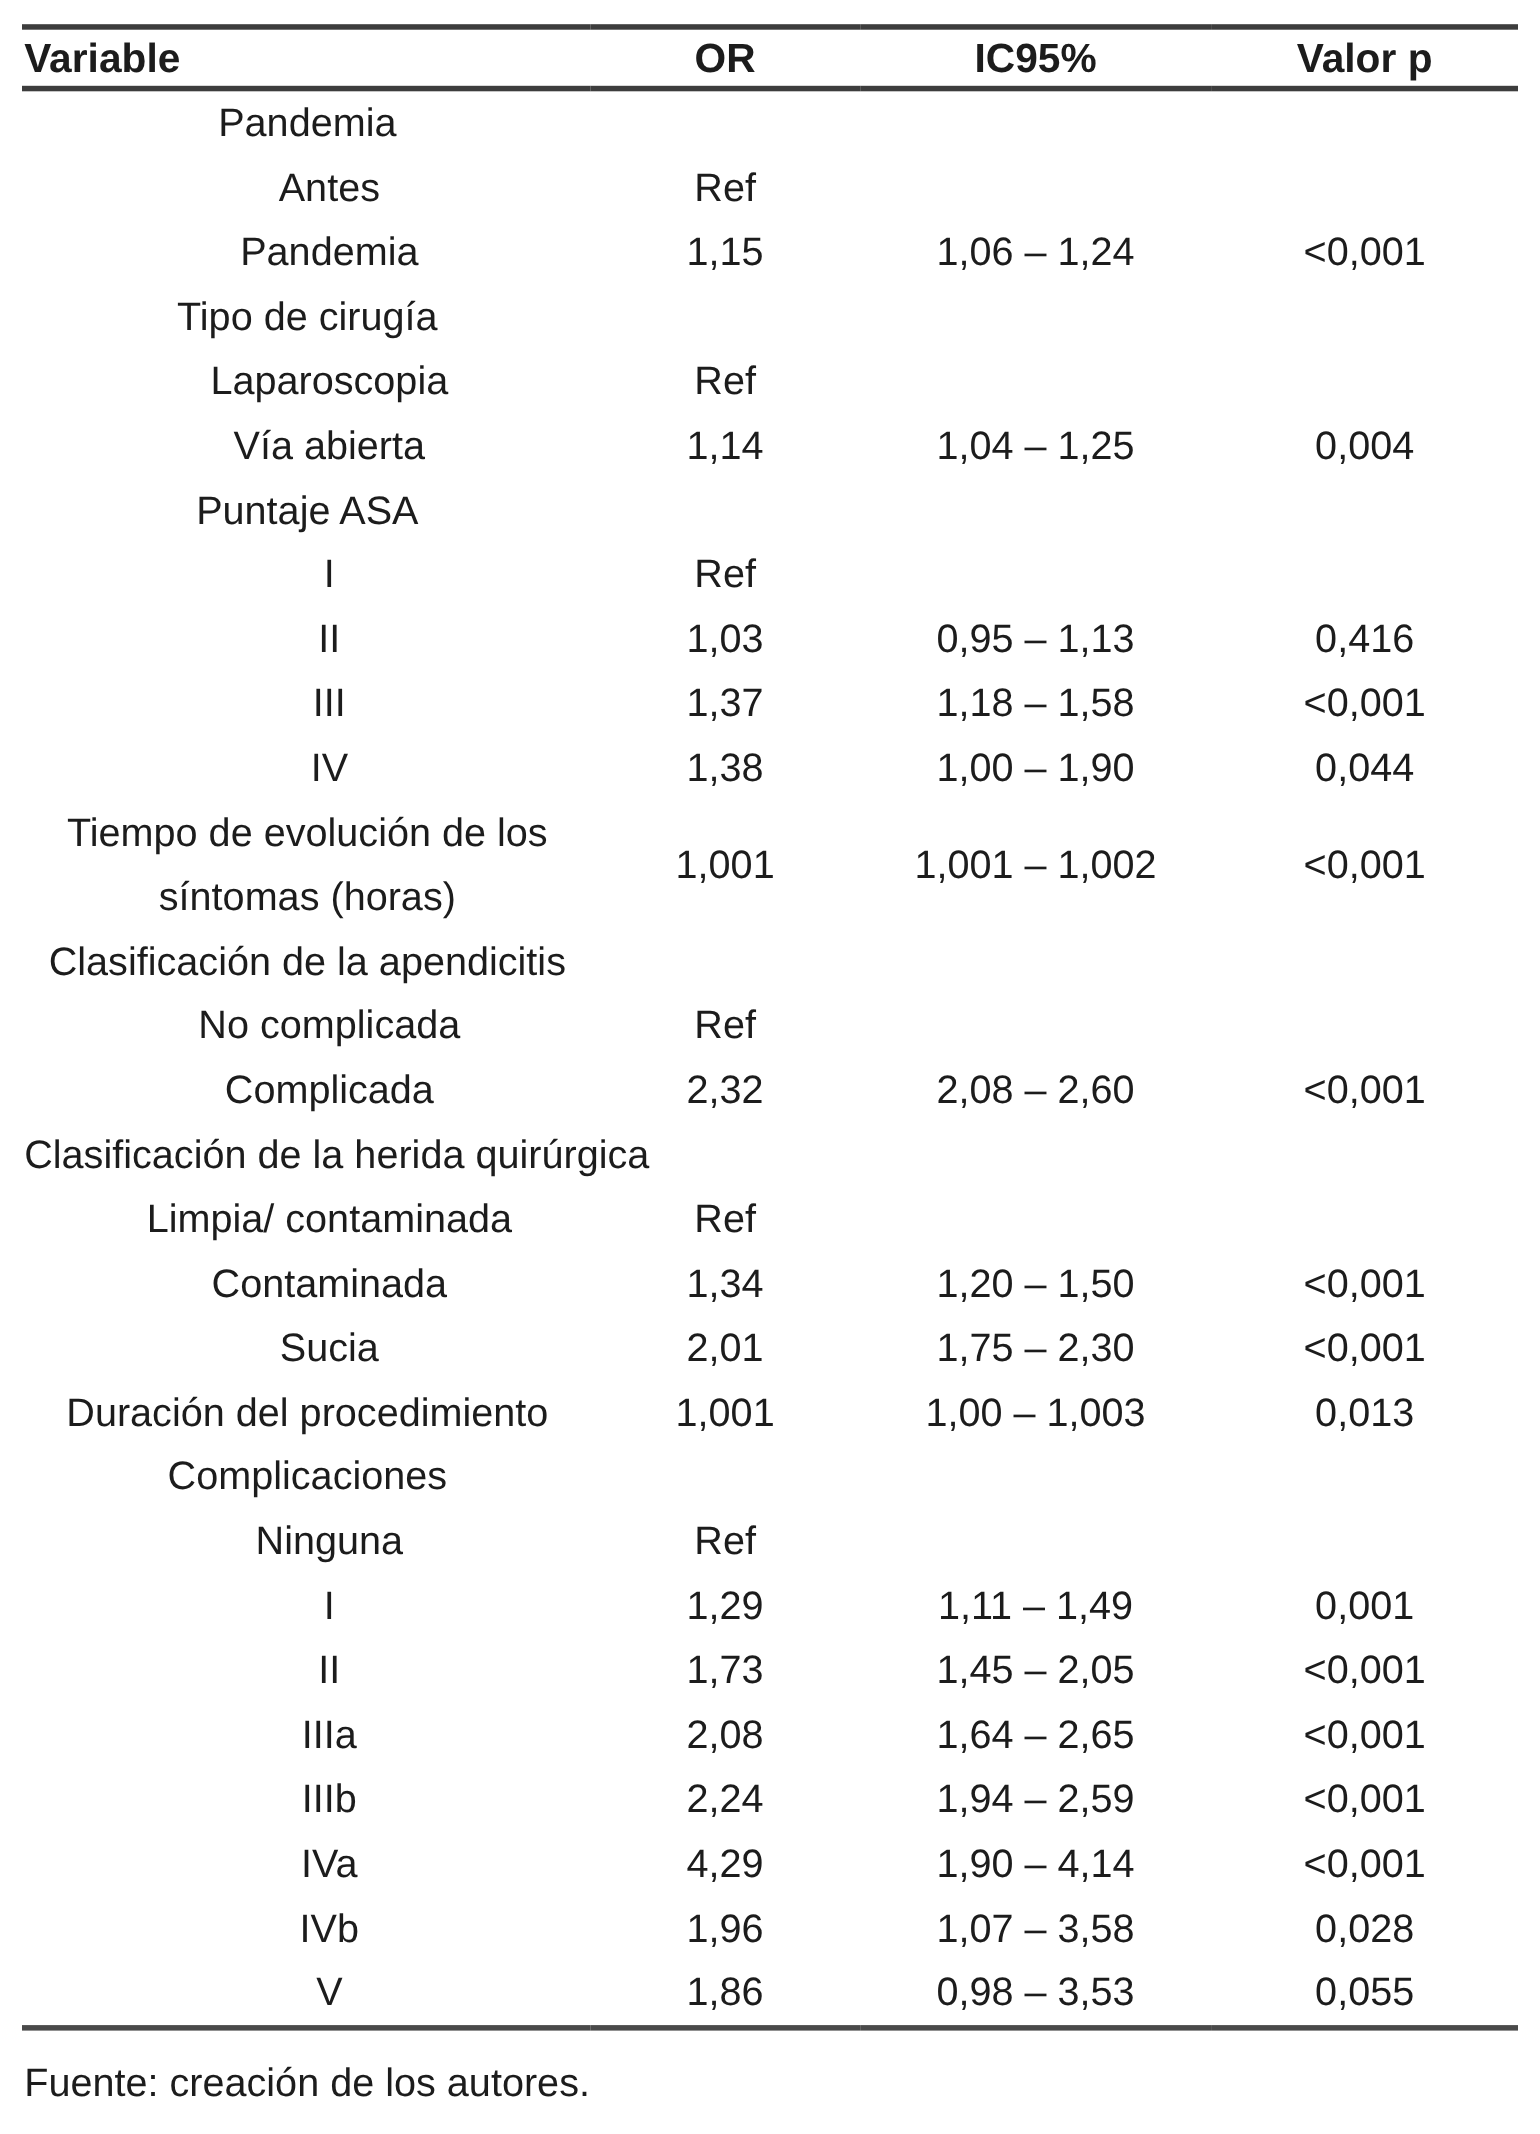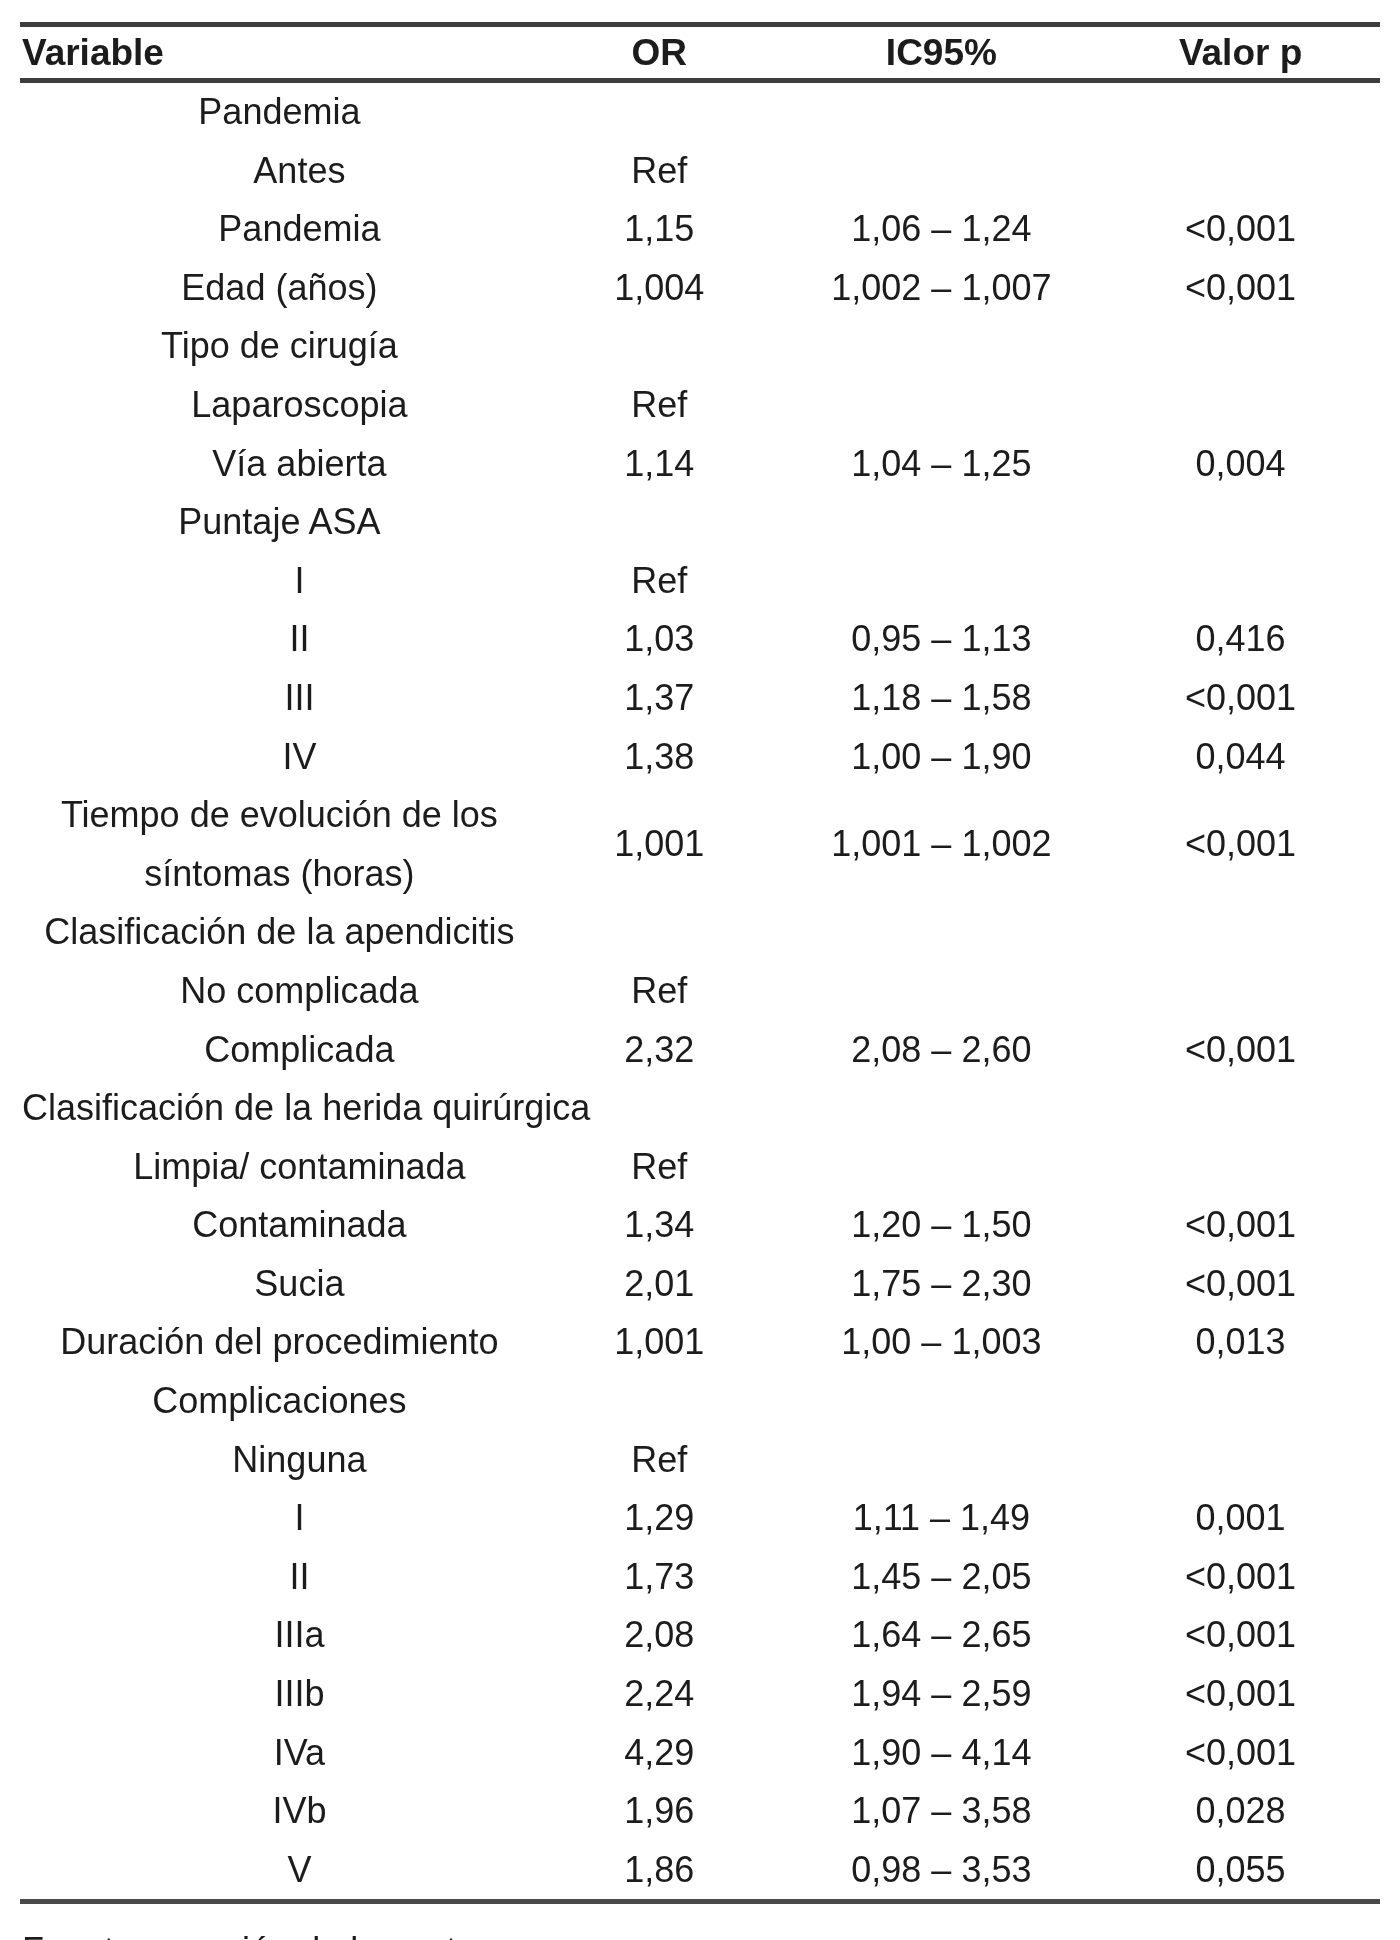--- a/index.html
+++ b/index.html
@@ -91,26 +91,20 @@
     <td class="col-or">Ref</td>
     <td class="col-ci"></td>
     <td class="col-p"></td>
   </tr>
         <tr class="indent">
     <td class="col-var">Pandemia</td>
     <td class="col-or">1,15</td>
     <td class="col-ci">1,06 – 1,24</td>
     <td class="col-p">&lt;0,001</td>
   </tr>
-        <tr>
-    <td class="col-var">Edad (años)</td>
-    <td class="col-or">1,004</td>
-    <td class="col-ci">1,002 – 1,007</td>
-    <td class="col-p">&lt;0,001</td>
-  </tr>
         <tr class="group">
     <td class="col-var">Tipo de cirugía</td>
     <td class="col-or"></td>
     <td class="col-ci"></td>
     <td class="col-p"></td>
   </tr>
         <tr class="indent">
     <td class="col-var">Laparoscopia</td>
     <td class="col-or">Ref</td>
     <td class="col-ci"></td>

